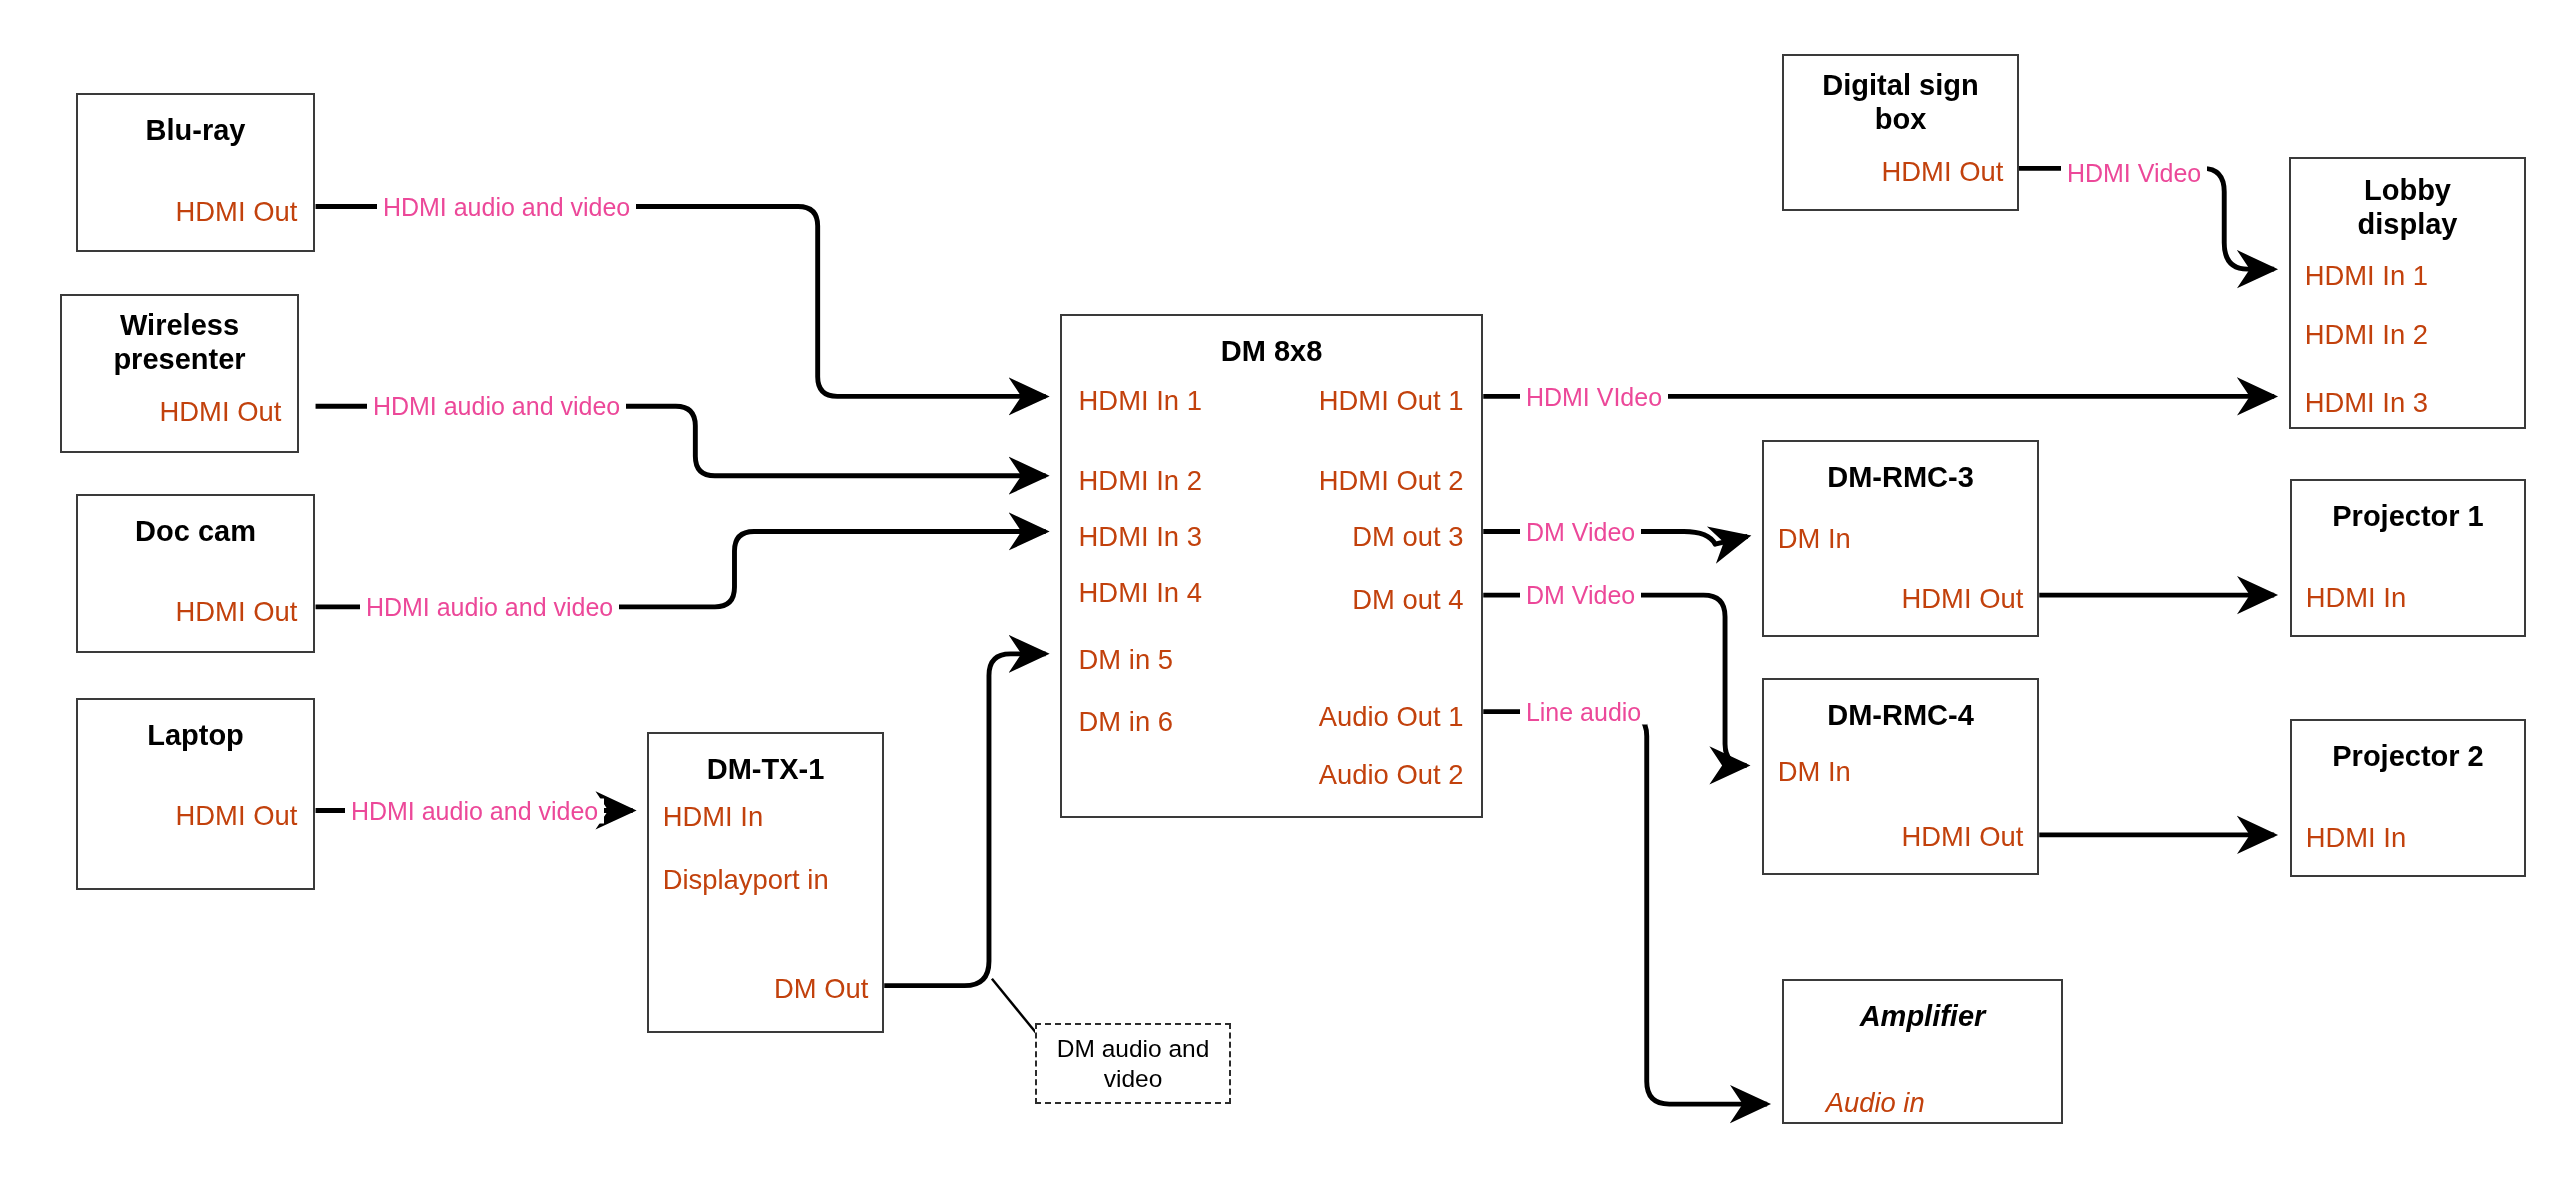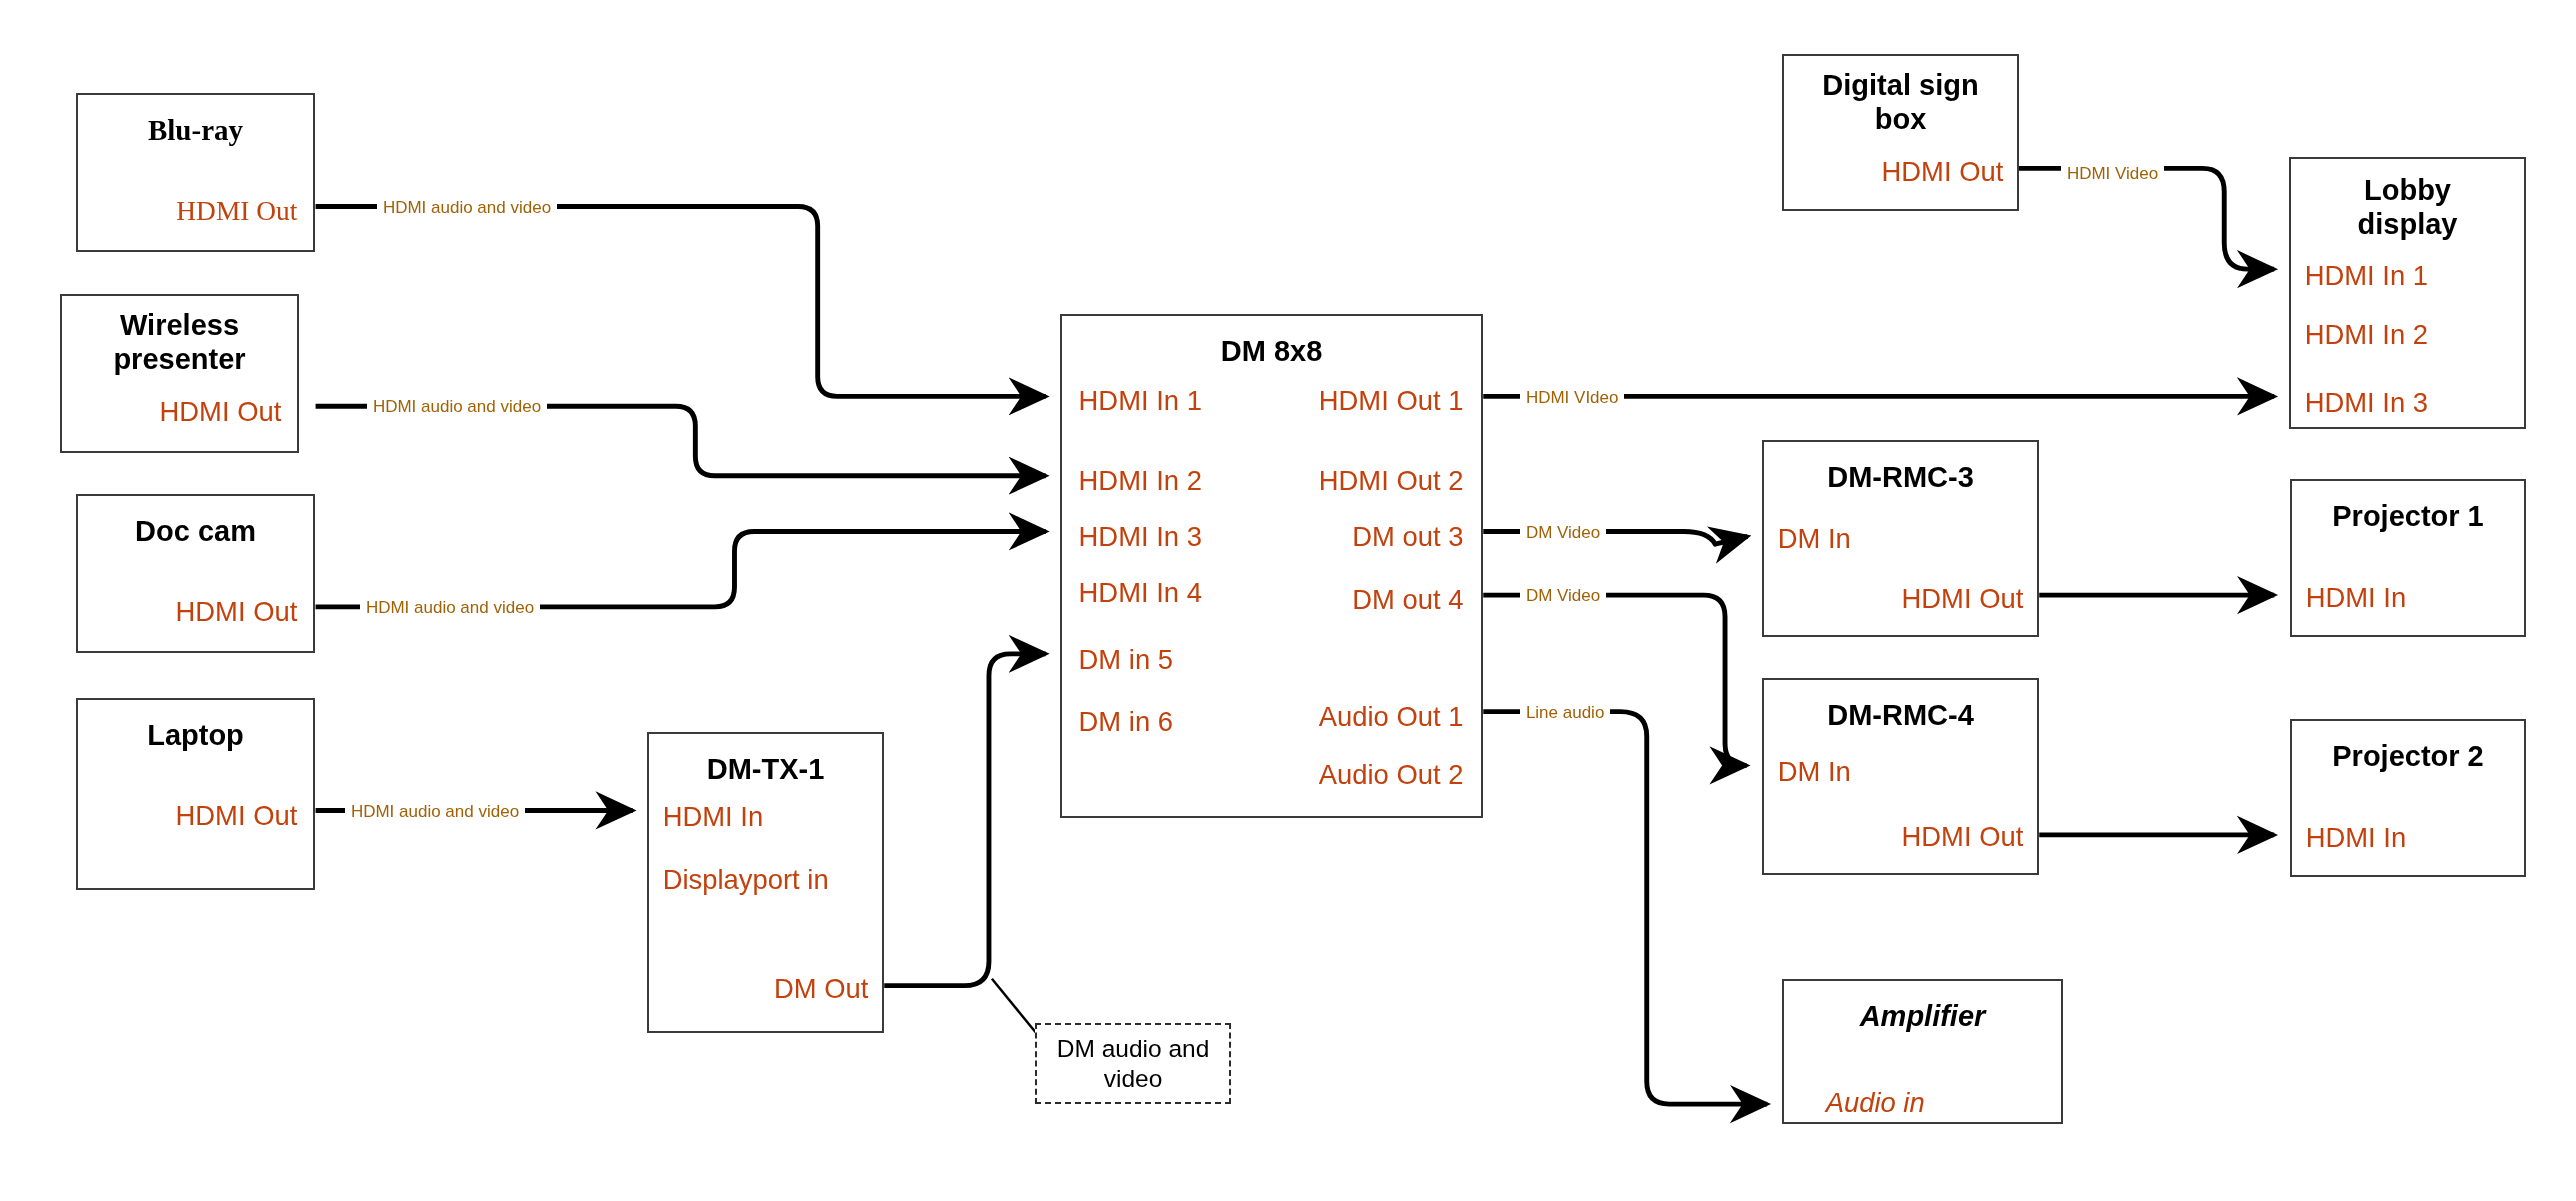--- a/index.html
+++ b/index.html
@@ -57,22 +57,22 @@
     align-items: center;
     justify-content: center;
     text-align: center;
     font-size: 24.5px;
     color: #000000;
     line-height: 1.2;
     padding: 2px 5.9px;
   }
   .wire-label {
     position: absolute;
-    font-size: 17px;
-    color: #a16207;
+    font-size: 25px;
+    color: #ec4899;
     white-space: nowrap;
     background: #ffffff;
     padding: 0 5.9px;
     line-height: 1;
     transform: translateY(-50%);
   }
 </style>
 </head>
 <body>
 
@@ -96,21 +96,21 @@
       <path d="M1515,608 L1740,608 Q1762,608 1762,630 L1762,760 Q1762,782 1784,782"></path>
       <path d="M1515,727 L1655,727 Q1682,727 1682,752 L1682,1105 Q1682,1128 1705,1128 L1805,1128"></path>
       <path d="M2062,172 L2250,172 Q2272,172 2272,196 L2272,248 Q2272,275 2296,275 L2323,275"></path>
       <path d="M2083,608 L2323,608"></path>
       <path d="M2083,853 L2323,853"></path>
     </g>
 
     <path d="M1013,1000 L1062,1060" fill="none" stroke="#000000" stroke-width="2.5"></path>
   </svg>
 
-  <div class="node" style="left:76px; top:93px; width:239px; height:159px;font-family:Liberation Serif, serif;">
+  <div class="node" style="left:76px; top:93px; width:239px; height:159px;">
     <div class="node-title" style="top:17.6px;">Blu-ray</div>
     <div class="port right" style="right:15.7px; top:103px;">HDMI Out</div>
   </div>
 
   <div class="node" style="left:60px; top:294px; width:239px; height:159px;padding-left:44px;">
     <div class="node-title" style="top:11.7px;">Wireless</div>
     <div class="node-title" style="top:46px;">presenter</div>
     <div class="port right" style="right:15.7px; top:102px;">HDMI Out</div>
   </div>
 

